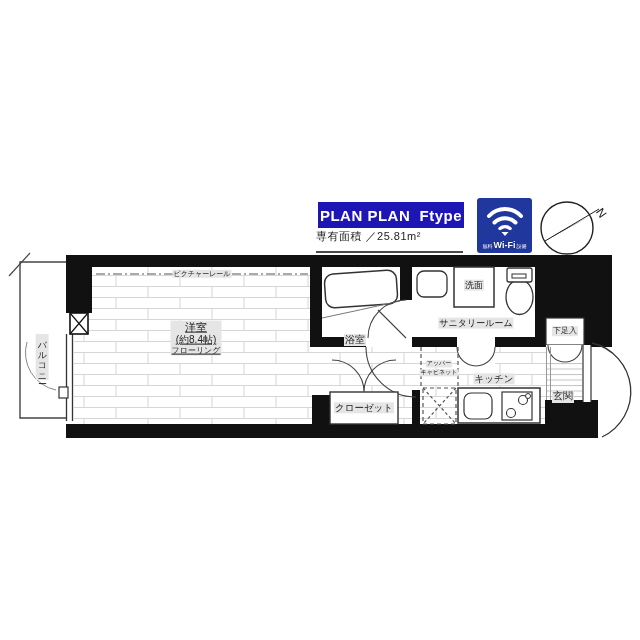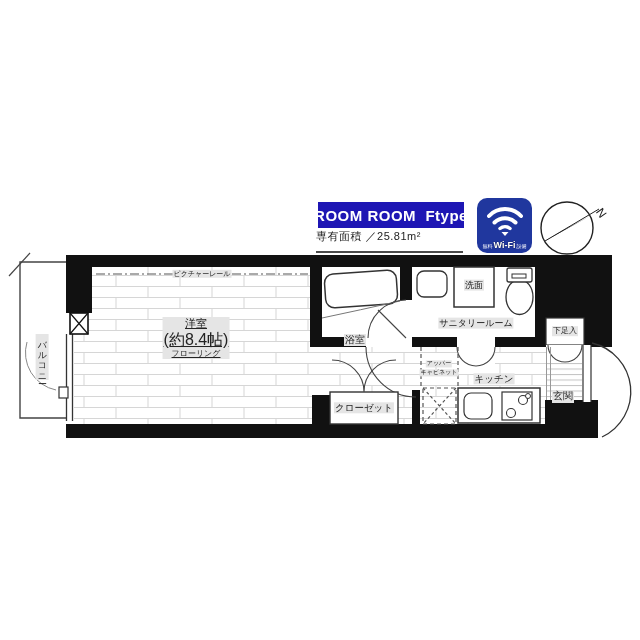--- a/index.html
+++ b/index.html
@@ -7,40 +7,40 @@
           font-family:"Liberation Sans",sans-serif;}
   .plan-svg{position:absolute;left:0;top:0;}
   
   .plan-badge{position:absolute;left:318px;top:202px;width:146px;height:26px;
       background:#1e16b4;color:#ffffff;display:flex;align-items:center;justify-content:center;
       font-weight:bold;font-size:15px;letter-spacing:.5px;white-space:pre;}
   .area-label{position:absolute;left:316px;top:229px;width:150px;font-size:11px;color:#222;
       letter-spacing:.5px;white-space:nowrap;}
   .area-underline{position:absolute;left:316px;top:251px;width:147px;height:2px;background:#4a4a4a;}
   .wifi-badge{position:absolute;left:477px;top:198px;width:55px;height:55px;background:#20379e;
-      border-radius:10px;display:flex;flex-direction:column;align-items:center;justify-content:flex-end;}
+      border-radius:3px;display:flex;flex-direction:column;align-items:center;justify-content:flex-end;}
   .wifi-badge svg{position:absolute;top:4px;left:50%;transform:translateX(-50%);}
   .wifi-text{position:relative;display:flex;align-items:baseline;color:#fff;margin-bottom:3px;white-space:nowrap;}
   .wifi-text .tiny{font-size:5px;}
   .wifi-text .brand{font-size:9px;font-weight:bold;margin:0 1px;text-shadow:0 0 1px #000;}
   
   .lbl{position:absolute;transform:translate(-50%,-50%);background:#e5e5e5;color:#222;
        line-height:1.2;white-space:nowrap;padding:0 1px;text-align:center;}
   .lbl.nobg{background:transparent;}
   .room-label{font-size:11px;text-decoration:underline;}
-  .room-label .l2{font-size:16px;text-align:right;}
+  .room-label .l2{font-size:10px;}
   .room-label .l3{font-size:8px;}
   .v-label{writing-mode:vertical-rl;text-orientation:upright;letter-spacing:1px;}
 </style>
 </head>
 <body>
 
 <div class="canvas">
 
-  <div class="plan-badge">ROOM ROOM  Ftype</div>
+  <div class="plan-badge">PLAN PLAN  Ftype</div>
   <div class="area-label">専有面積 ／25.81m²</div>
   <div class="area-underline"></div>
 
   <div class="wifi-badge">
     <svg width="40" height="34" viewBox="0 0 40 34">
       <path d="M4,14 A22,22 0 0 1 36,14" fill="none" stroke="#fff" stroke-width="4" stroke-linecap="round"></path>
       <path d="M9.5,20.5 A15,15 0 0 1 30.5,20.5" fill="none" stroke="#fff" stroke-width="4" stroke-linecap="round"></path>
       <path d="M15,26.5 A8,8 0 0 1 25,26.5" fill="none" stroke="#fff" stroke-width="3.5" stroke-linecap="round"></path>
       <polygon points="16.5,30 23.5,30 20,34" fill="#fff"></polygon>
     </svg>

